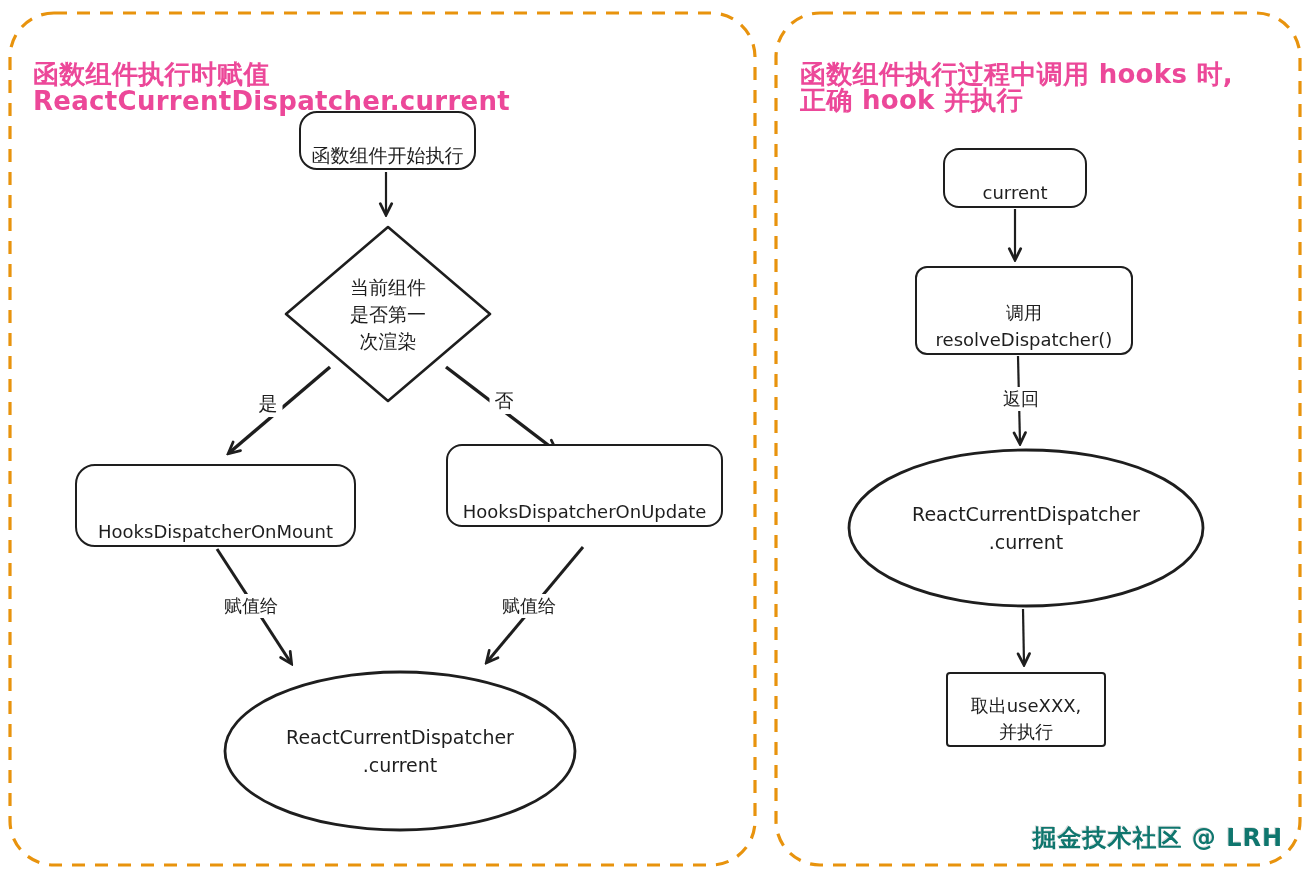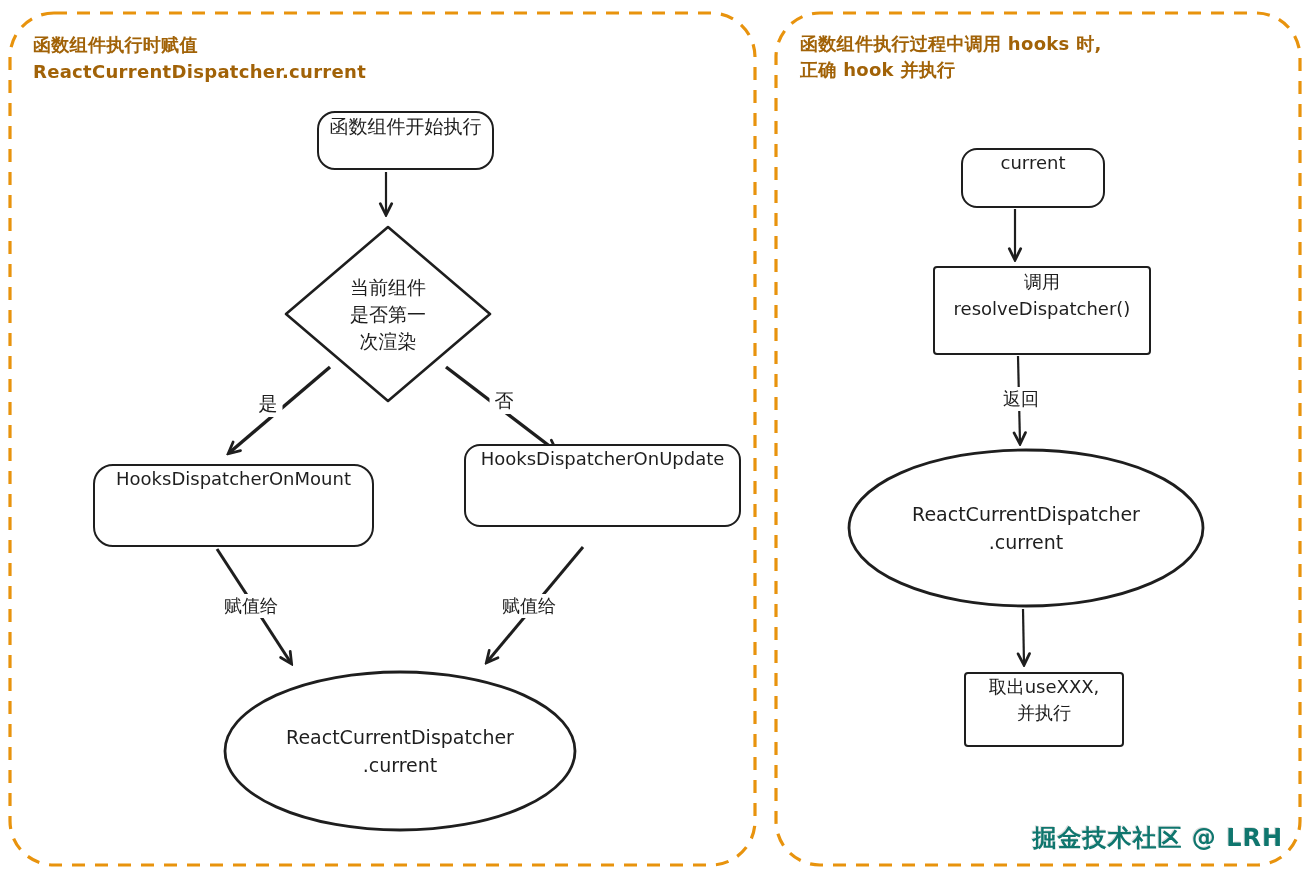--- a/index.html
+++ b/index.html
@@ -2,28 +2,28 @@
 <html><head>
 <meta charset="utf-8">
 <style>
   html,body { margin:0; padding:0; background:#ffffff; }
   .stage {
     position:relative; width:1307px; height:880px; background:#ffffff;
     font-family:"DejaVu Sans", sans-serif; color:#1e1e1e; overflow:hidden;
   }
   .overlay { position:absolute; left:0; top:0; z-index:1; }
   .panel-title {
-    position:absolute; z-index:2; color:#a16207; font-weight:bold;
-    font-size:18px; line-height:27px; letter-spacing:0.3px;
+    position:absolute; z-index:2; color:#ec4899; font-weight:bold;
+    font-size:26px; line-height:27px; letter-spacing:0.3px;margin-top:30px;
   }
   .node {
     position:absolute; z-index:2; box-sizing:border-box; background:#ffffff;
     border:2.6px solid #1e1e1e; display:flex; flex-direction:column;
-    align-items:center; justify-content:flex-start; text-align:center;
-    font-size:18px; line-height:26px;margin-left:18px;
+    align-items:center; justify-content:flex-end; text-align:center;
+    font-size:18px; line-height:26px;
   }
   .shape-text {
     position:absolute; z-index:2; display:flex; flex-direction:column;
     align-items:center; justify-content:center; text-align:center;
     font-size:19px; line-height:28px;
   }
   .edge-label {
     position:absolute; z-index:3; transform:translate(-50%,-50%);
     background:#ffffff; padding:0 5px; font-size:18px; white-space:nowrap;
   }
@@ -101,21 +101,21 @@
 
   <div class="panel-title" style="left:800px; top:31px; line-height:26px;">
     <div>函数组件执行过程中调用 hooks 时,</div>
     <div>正确 hook 并执行</div>
   </div>
 
   <div class="node" style="left:943px; top:148px; width:144px; height:60px; border-radius:16px;">
     <div>current</div>
   </div>
 
-  <div class="node" style="left:915px; top:266px; width:218px; height:89px; border-radius:4px; line-height:27px;">
+  <div class="node" style="left:915px; top:266px; width:218px; height:89px; border-radius:12px; line-height:27px;">
     <div>调用</div>
     <div>resolveDispatcher()</div>
   </div>
 
   <div class="edge-label" style="left:1021px; top:399px;">返回</div>
 
   <div class="shape-text" style="left:876px; top:499px; width:300px; height:58px;">
     <div>ReactCurrentDispatcher</div>
     <div>.current</div>
   </div>

